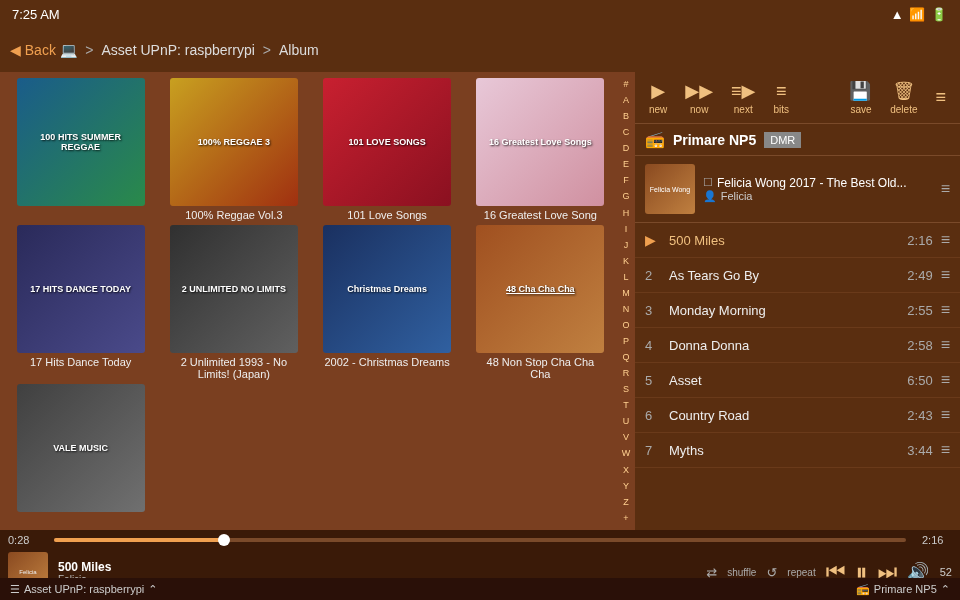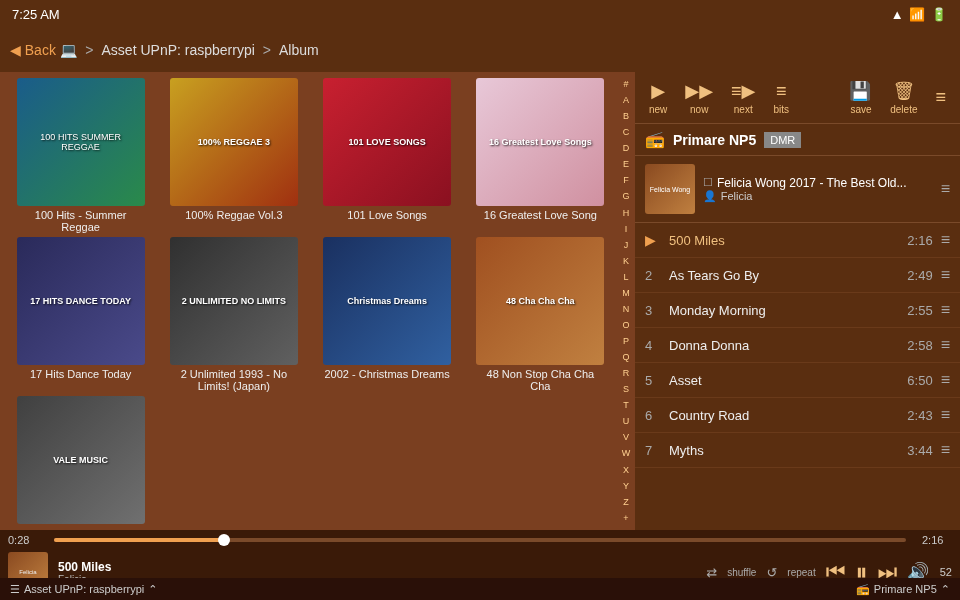--- a/index.html
+++ b/index.html
@@ -301,23 +301,22 @@
   <span class="nav-path">Album</span>
 </div>
 
 <div id="main">
 
   <div id="left-panel">
     <div class="album-grid">
 
     <div class="album-item">
           <div class="album-cover cover-summer">
-            <span style="font-size:9px;font-weight:normal;text-align:center;padding:4px;color:#fff;text-shadow:1px 1px 2px rgba(0,0,0,0.8);">100 HITS SUMMER REGGAE</span>
-          </div>
-          <div class="album-label">100 Hits - Summer Reggae</div>
+            <span style="font-size:9px;font-weight:bold;text-align:center;padding:4px;color:#fff;text-shadow:1px 1px 2px rgba(0,0,0,0.8);">100 HITS SUMMER REGGAE</span>
+          </div>
         </div>
         <div class="album-item">
           <div class="album-cover cover-reggae">
             <span style="font-size:9px;font-weight:bold;text-align:center;padding:4px;color:#fff;text-shadow:1px 1px 2px rgba(0,0,0,0.8);">100% REGGAE 3</span>
           </div>
           <div class="album-label">100% Reggae Vol.3</div>
         </div>
         <div class="album-item">
           <div class="album-cover cover-love101">
             <span style="font-size:9px;font-weight:bold;text-align:center;padding:4px;color:#fff;text-shadow:1px 1px 2px rgba(0,0,0,0.8);">101 LOVE SONGS</span>
@@ -343,21 +342,21 @@
           <div class="album-label">2 Unlimited 1993 - No Limits! (Japan)</div>
         </div>
         <div class="album-item">
           <div class="album-cover cover-christmas">
             <span style="font-size:9px;font-weight:bold;text-align:center;padding:4px;color:#fff;text-shadow:1px 1px 2px rgba(0,0,0,0.8);">Christmas Dreams</span>
           </div>
           <div class="album-label">2002 - Christmas Dreams</div>
         </div>
         <div class="album-item">
           <div class="album-cover cover-chacha">
-            <span style="font-size:9px;font-weight:bold;text-align:left;padding:4px;color:#fff;text-shadow:1px 1px 2px rgba(0,0,0,0.8);">48 Cha Cha Cha</span>
+            <span style="font-size:9px;font-weight:bold;text-align:left;padding:4px;color:#fff;text-shadow:1px 1px 2px rgba(0,0,0,0.8);text-decoration:underline;">48 Cha Cha Cha</span>
           </div>
           <div class="album-label">48 Non Stop Cha Cha Cha</div>
         </div>
         <div class="album-item">
           <div class="album-cover cover-yalemusic">
             <span style="font-size:9px;font-weight:bold;text-align:center;padding:4px;color:#fff;text-shadow:1px 1px 2px rgba(0,0,0,0.8);">VALE MUSIC</span>
           </div>
           <div class="album-label"></div>
         </div>
       </div>

